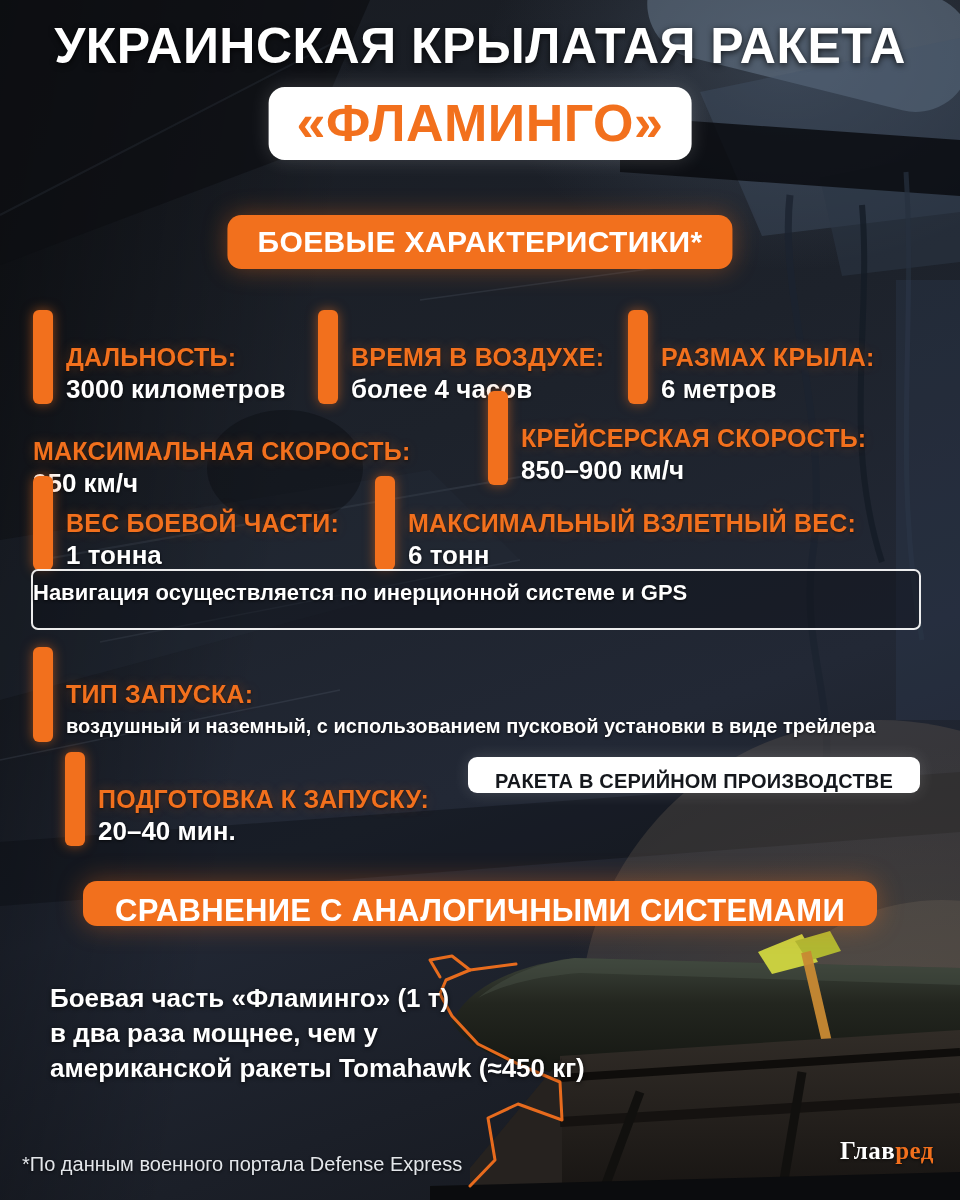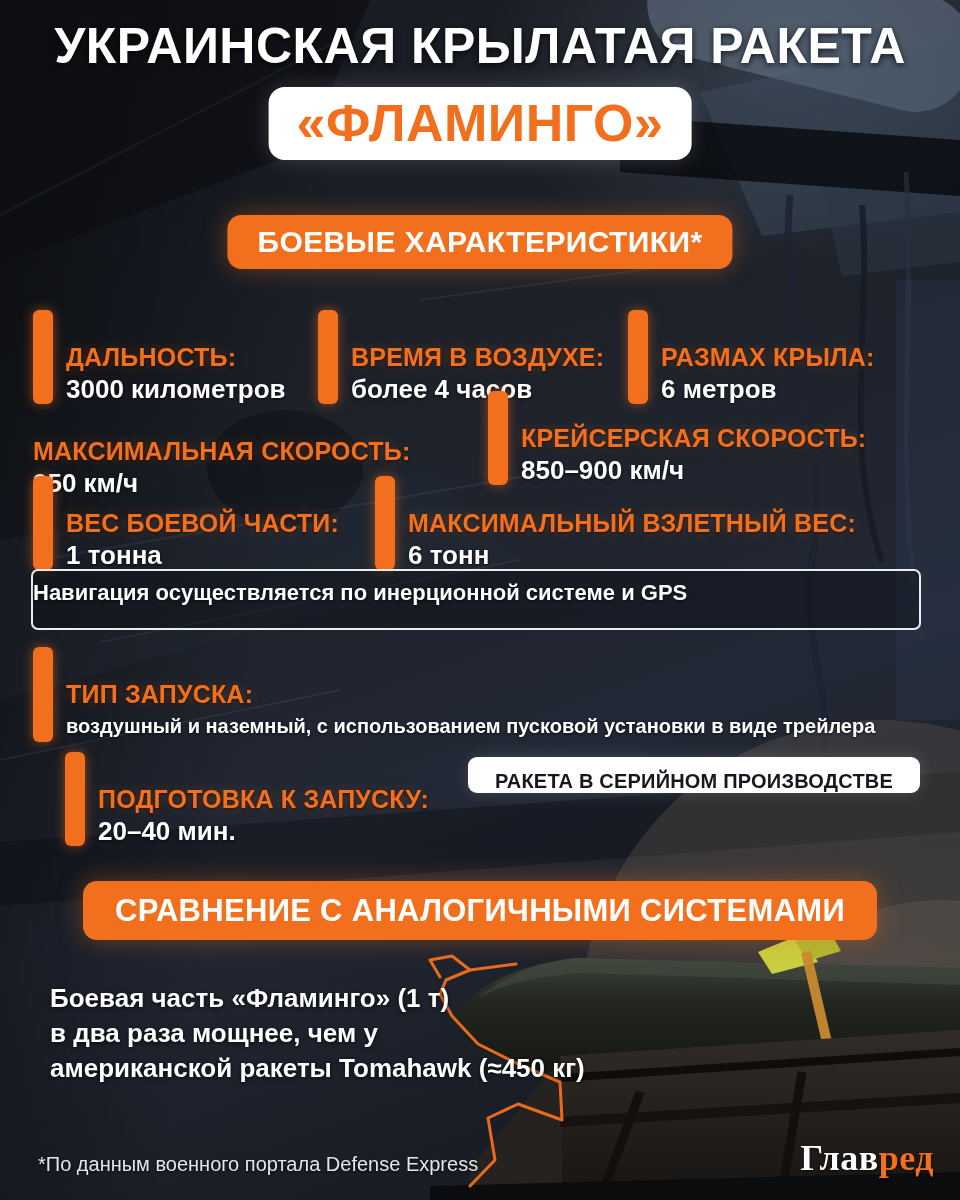--- a/index.html
+++ b/index.html
@@ -67,36 +67,35 @@
     background:rgba(11,15,22,.42);
     color:#fff;font-size:22px;font-weight:700;line-height:43px;text-align:left;
     text-shadow:0 1px 3px rgba(0,0,0,.7);
   }
   .serial-box{
     position:absolute;left:468px;top:757px;width:452px;height:36px;border-radius:9px;
     background:#ffffff;color:#15181d;font-size:20px;font-weight:700;line-height:49px;
     text-align:center;letter-spacing:.2px;box-shadow:0 0 16px rgba(255,255,255,.15);
   }
   .banner{
-    position:absolute;left:83px;top:881px;width:794px;height:59px;border-radius:14px;
+    position:absolute;left:83px;top:881px;width:794px;height:45px;border-radius:14px;
     background:#f2701d;color:#fff;font-size:31px;font-weight:700;line-height:59px;
     text-align:center;letter-spacing:.3px;box-shadow:0 0 26px rgba(242,112,29,.38);
   }
   .compare{
     position:absolute;left:32px;top:981px;color:#fff;font-size:26px;font-weight:700;
     line-height:35px;text-shadow:0 1px 4px rgba(0,0,0,.75);margin-left:18px;
   }
   .footnote{
     position:absolute;left:22px;top:1153px;color:#e3e6ea;font-size:20px;font-weight:400;
     text-shadow:0 1px 3px rgba(0,0,0,.7);
-    margin-left:16px;
   }
   .logo{
     position:absolute;top:1137px;right:26px;font-family:"Liberation Serif","DejaVu Serif",serif;
-    font-size:36px;font-weight:700;letter-spacing:.5px;text-shadow:0 1px 3px rgba(0,0,0,.7);
+    font-size:25px;font-weight:700;letter-spacing:.5px;text-shadow:0 1px 3px rgba(0,0,0,.7);
   }
   .logo .p1{color:#ffffff;}
   .logo .p2{color:#f2701d;}
 </style>
 </head>
 <body>
 
 <div class="page">
 
   <div class="bg-tint"></div>

